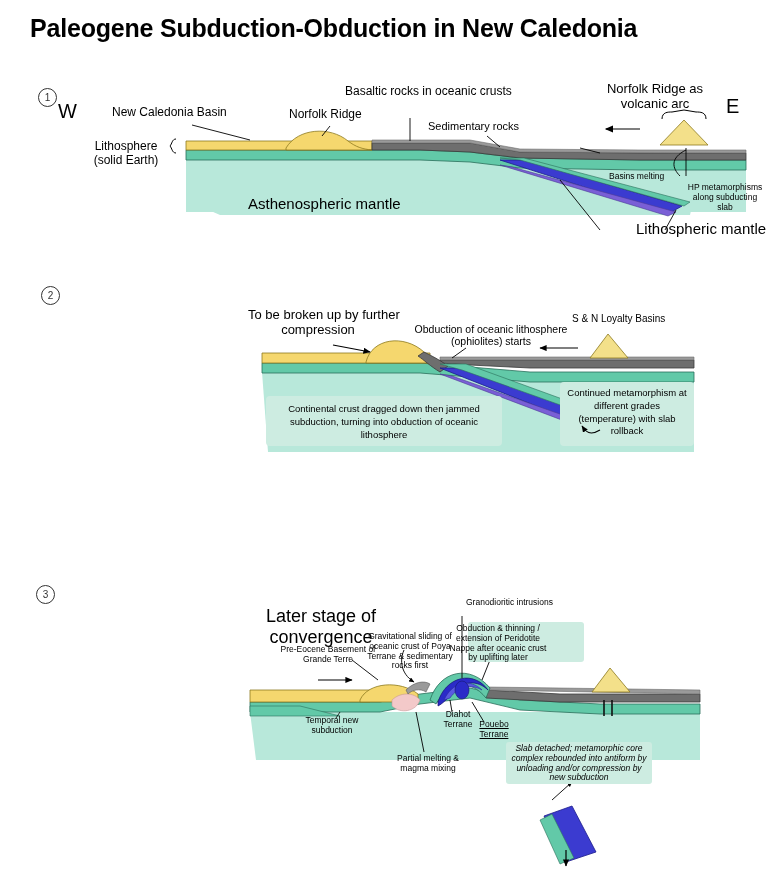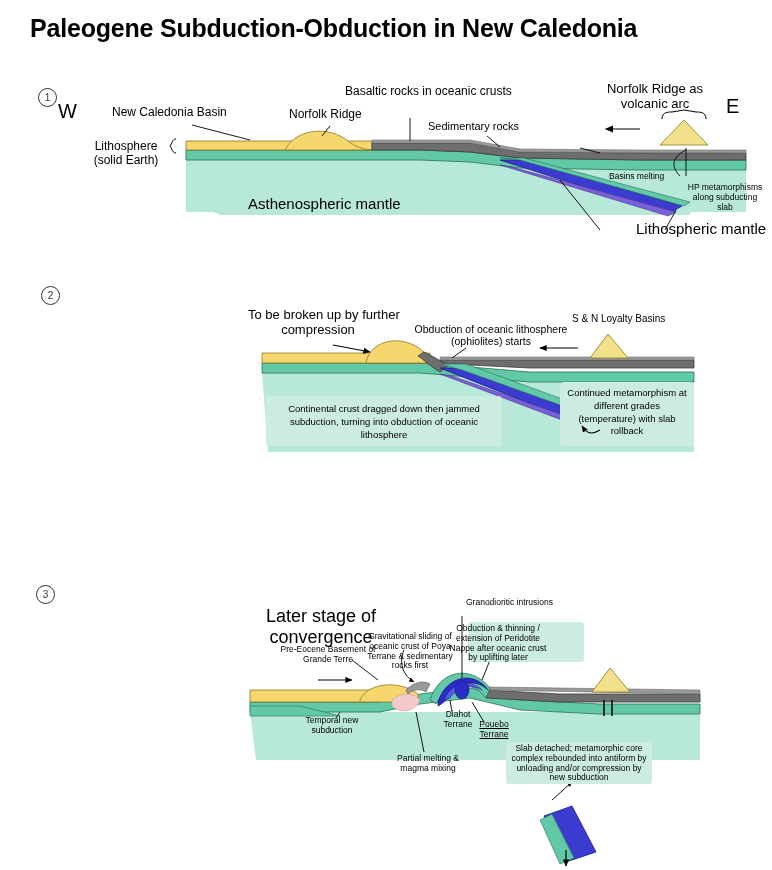--- a/index.html
+++ b/index.html
@@ -214,15 +214,15 @@
 
   <div class="lbl center" style="left:266px; top:606px; width:110px; font-size:18px;">Later stage of<br>convergence</div>
   <div class="lbl xs center" style="left:358px; top:632px; width:104px;">Gravitational sliding of<br>oceanic crust of Poya<br>Terrane &amp; sedimentary<br>rocks first</div>
   <div class="lbl xs" style="left:466px; top:598px;">Granodioritic intrusions</div>
   <div class="lbl xs center" style="left:442px; top:624px; width:112px;">Obduction &amp; thinning /<br>extension of Peridotite<br>Nappe after oceanic crust<br>by uplifting later</div>
   <div class="lbl xs center" style="left:272px; top:645px; width:112px;">Pre-Eocene Basement of<br>Grande Terre</div>
   <div class="lbl xs center" style="left:296px; top:716px; width:72px;">Temporal new<br>subduction</div>
   <div class="lbl xs center" style="left:438px; top:710px; width:40px;">Diahot<br>Terrane</div>
   <div class="lbl xs center" style="left:470px; top:720px; width:48px;text-decoration:underline;">Pouebo<br>Terrane</div>
   <div class="lbl xs center" style="left:384px; top:754px; width:88px;">Partial melting &amp;<br>magma mixing</div>
-  <div class="lbl xs center" style="left:508px; top:744px; width:142px;">Slab detached; metamorphic core<br>complex rebounded into antiform by<br>unloading and/or compression by<br>new subduction</div>
+  <div class="lbl xs center" style="left:508px; top:744px; width:142px;font-style:italic;">Slab detached; metamorphic core<br>complex rebounded into antiform by<br>unloading and/or compression by<br>new subduction</div>
 
 </div>
 
 </body></html>

